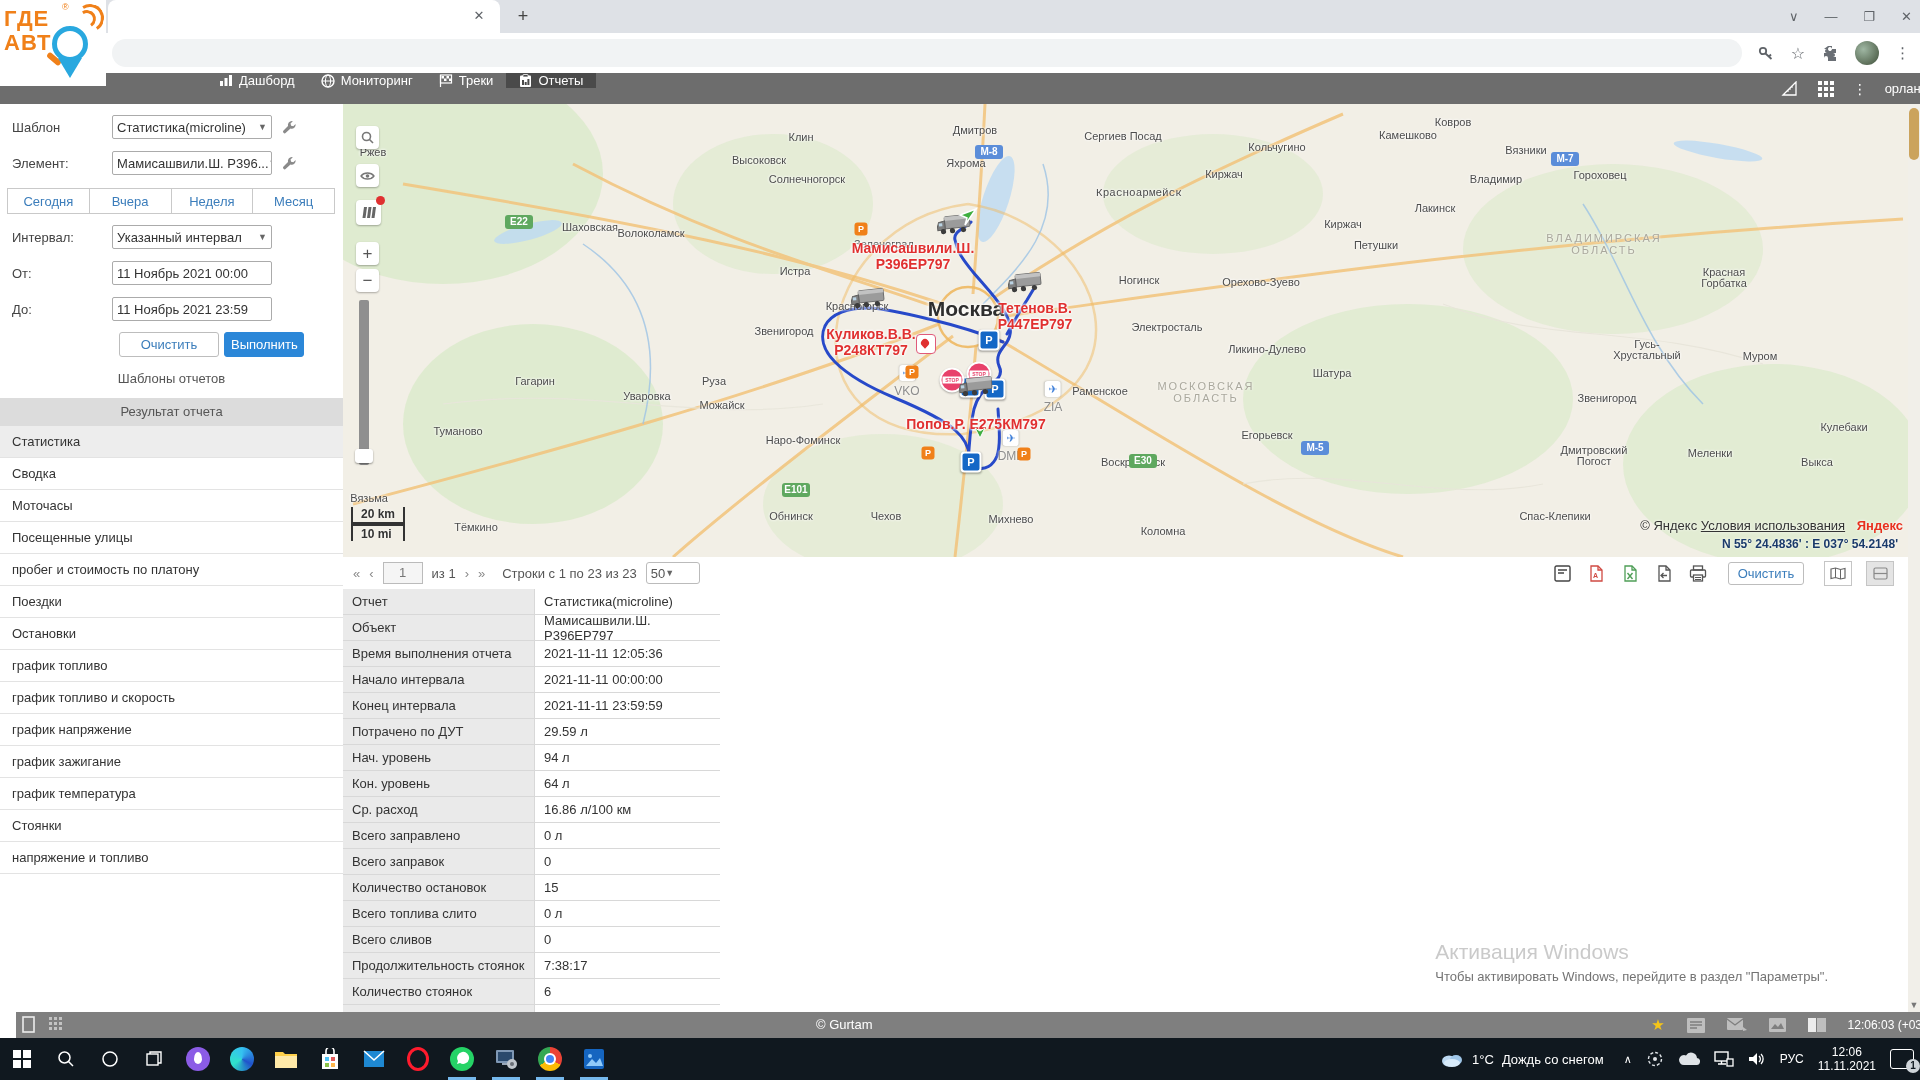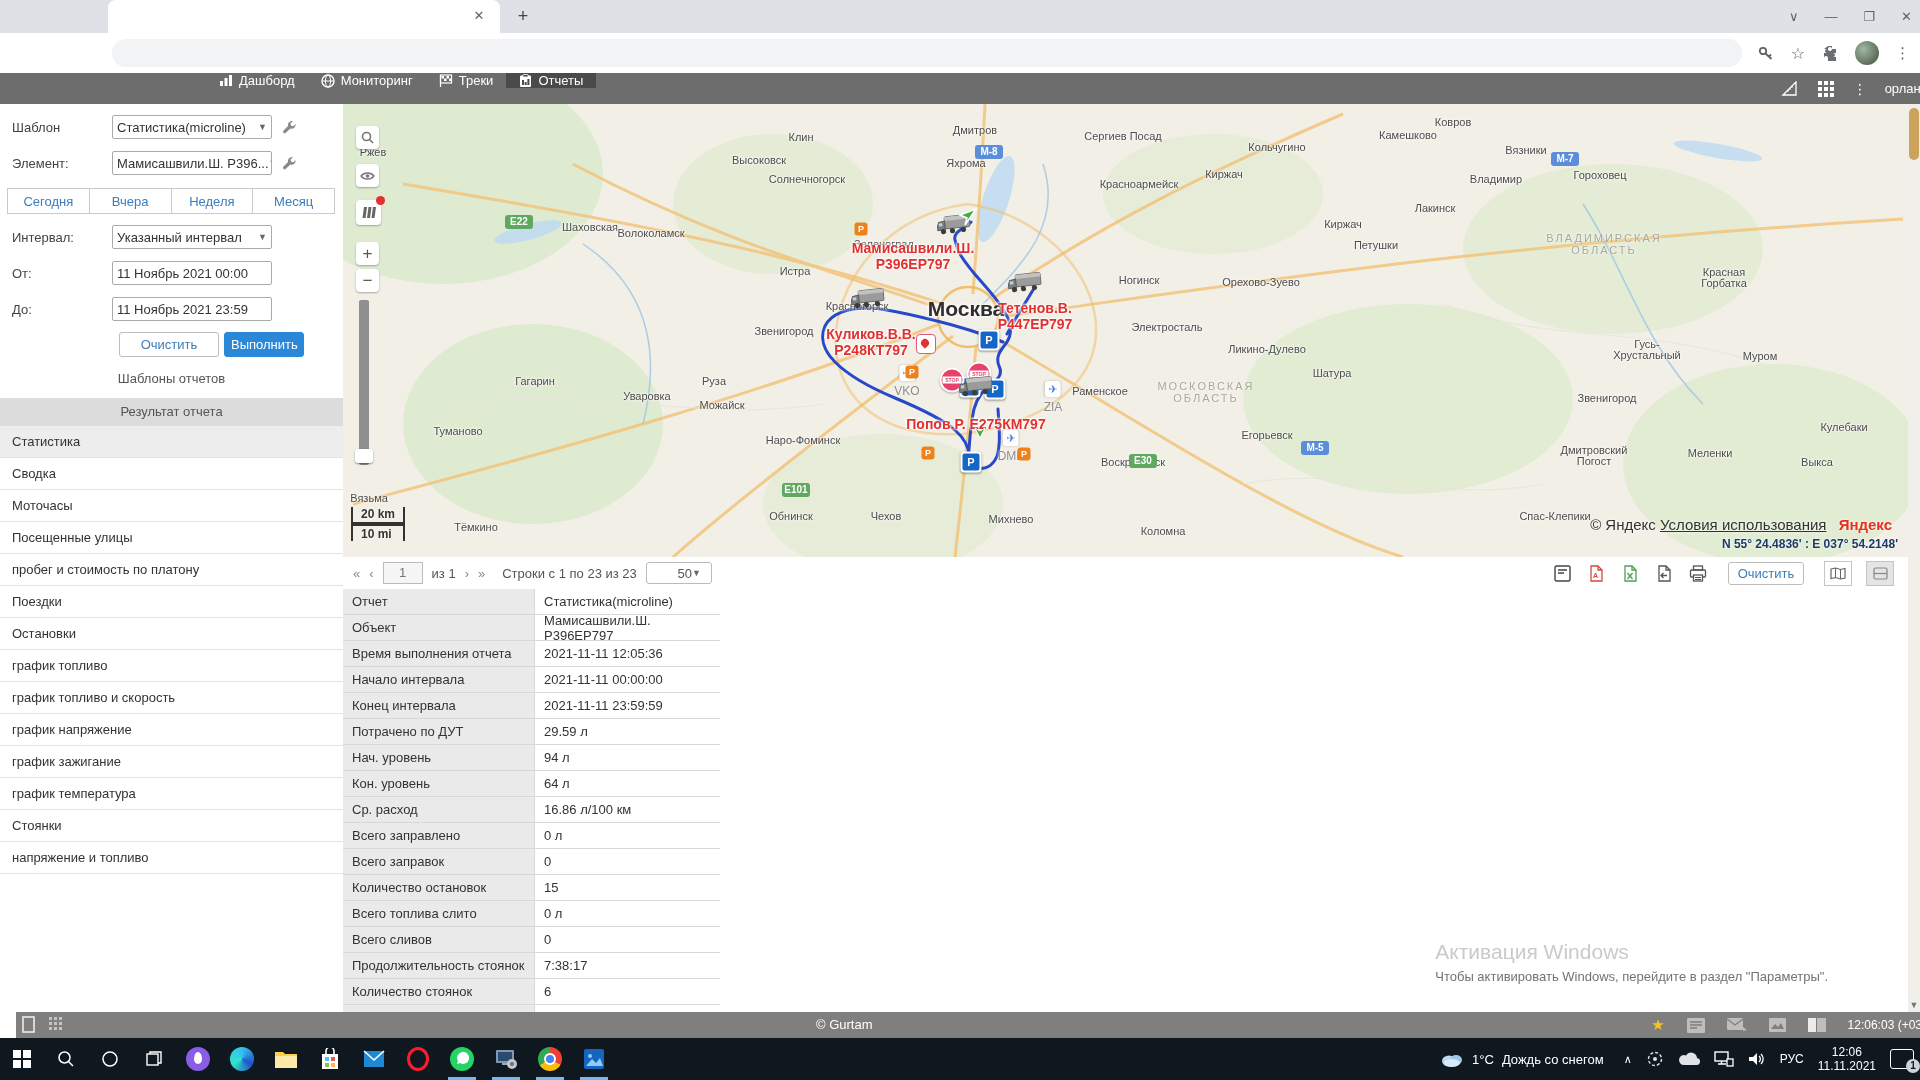--- a/index.html
+++ b/index.html
@@ -75,30 +75,30 @@
   .garrow{position:absolute;transform:translate(-50%,-50%);z-index:6;}
   .fuel-badge{position:absolute;transform:translate(-50%,-50%);width:18px;height:18px;background:#fff;border:1px solid #e05a7a;border-radius:4px;z-index:6;}
   .fuel-badge::after{content:"";position:absolute;left:4px;top:4px;width:8px;height:8px;border-radius:50% 50% 50% 0;background:#e03030;transform:rotate(-45deg);}
   .mapbtn{position:absolute;width:23px;height:23px;background:#fff;border-radius:4px;box-shadow:0 1px 2px rgba(0,0,0,.3);display:flex;align-items:center;justify-content:center;cursor:pointer;color:#555;}
   .reddot{position:absolute;width:9px;height:9px;border-radius:50%;background:#e03030;z-index:7;}
   .zoomslider{position:absolute;left:16px;top:196px;width:10px;height:165px;background:#8f8f8f;border-radius:2px;}
   .zoomhandle{position:absolute;left:-4px;bottom:2px;width:18px;height:14px;background:#fff;border-radius:3px;box-shadow:0 1px 2px rgba(0,0,0,.4);cursor:pointer;}
   .scalebar{position:absolute;left:8px;bottom:16px;font-size:12px;font-weight:bold;color:#333;text-shadow:0 0 3px #fff;}
   .scalebar .km{border-left:2px solid #333;border-right:2px solid #333;border-bottom:2px solid #333;padding:0 8px 1px 8px;}
   .scalebar .mi{border-left:2px solid #333;border-right:2px solid #333;border-top:2px solid #333;padding:1px 8px 0 8px;}
-  .attr{position:absolute;right:16px;bottom:24px;font-size:15px;color:#333;text-shadow:0 0 3px #fff;white-space:nowrap;}
+  .attr{position:absolute;right:5px;bottom:24px;font-size:13px;color:#333;text-shadow:0 0 3px #fff;white-space:nowrap;}
   .attr .terms{text-decoration:underline;cursor:pointer;}
   .attr .brand{color:#e8301e;font-weight:bold;margin-left:8px;}
   .coords{position:absolute;right:10px;bottom:6px;font-size:12px;font-weight:bold;color:#1a3a6b;text-shadow:0 0 3px #fff;}
   
   .toolrow{position:absolute;left:343px;top:557px;width:1565px;height:32px;background:#fff;border-bottom:1px solid #cfcfcf;font-size:13px;color:#555;}
   .pager{position:absolute;left:10px;top:0;height:32px;display:flex;align-items:center;gap:9px;}
   .pgnav{color:#8a8a8a;cursor:pointer;font-size:13px;}
   .pagebox{width:38px;height:20px;border:1px solid #bbb;background:#f5f5f5;text-align:center;line-height:20px;color:#777;}
-  .sizebox{width:44px;height:20px;border:1px solid #bbb;border-radius:3px;display:flex;align-items:center;justify-content:flex-end;padding:0 10px;cursor:pointer;}
+  .sizebox{width:44px;height:20px;border:1px solid #bbb;border-radius:3px;display:flex;align-items:center;justify-content:flex-start;padding:0 4px;cursor:pointer;}
   .sizebox .chev{font-size:9px;color:#666;}
   .tool-icons{position:absolute;right:14px;top:0;height:32px;display:flex;align-items:center;gap:14px;}
   .tbtn{width:20px;height:20px;display:flex;align-items:center;justify-content:center;cursor:pointer;}
   .tclear{width:76px;height:23px;border:1px solid #bdbdbd;border-radius:3px;background:#fff;color:#3b7dbb;font-size:13px;font-family:inherit;cursor:pointer;margin:0 6px;}
   .toggle{width:26px;height:23px;border:1px solid #c5c5c5;display:flex;align-items:center;justify-content:center;cursor:pointer;background:#fff;}
   .toggle.on{background:#e4e4e4;}
   
   .content{position:absolute;left:343px;top:589px;width:1565px;height:423px;background:#fff;overflow:hidden;}
   .rtable{position:absolute;left:0;top:0;width:377px;}
   .trow{display:flex;height:25px;border-bottom:1px solid #d8d8d8;font-size:13px;}
@@ -157,20 +157,30 @@
         </svg>
       <span style="color:#5f6368;font-size:16px;">☆</span>
       <svg width="18" height="18" viewBox="0 0 18 18">
           <path d="M7 2h4v3a2 2 0 1 0 0 0.1V5h4v4h-3a2 2 0 1 1 0 4h3v4H7v-3a2 2 0 1 0-4 0v3H3 3V9h3a2 2 0 1 1 0-4H3" fill="#6a6f75"></path>
         </svg>
       <div class="avatar"></div>
       <span class="dots-v">⋮</span>
     </div>
   </div>
 
+  <div class="logo">
+    <span class="l1">ГДЕ</span>
+    <span class="reg">®</span>
+    <span class="l2">АВТ</span>
+    <span class="ring"></span>
+    <span class="wave w1"></span>
+    <span class="wave w2"></span>
+    <span class="handle"></span>
+    <span class="pin"></span>
+  </div>
 
   <div class="navbar">
     <div class="nav-items">
       <div class="nav-item">
         <svg width="14" height="13" viewBox="0 0 14 13">
             <rect x="1" y="7" width="3" height="5" fill="#fff"></rect>
             <rect x="5.5" y="4" width="3" height="8" fill="#fff"></rect>
             <rect x="10" y="1" width="3" height="11" fill="#fff"></rect>
           </svg>
         <span>Дашборд</span>
@@ -352,21 +362,21 @@
 
     <div class="city" style="left: 30px; top: 48px;">Ржев</div>
         <div class="city" style="left: 247px; top: 123px;">Шаховская</div>
         <div class="city" style="left: 308px; top: 129px;">Волоколамск</div>
         <div class="city" style="left: 458px; top: 33px;">Клин</div>
         <div class="city" style="left: 416px; top: 56px;">Высоковск</div>
         <div class="city" style="left: 464px; top: 75px;">Солнечногорск</div>
         <div class="city" style="left: 632px; top: 26px;">Дмитров</div>
         <div class="city" style="left: 623px; top: 59px;">Яхрома</div>
         <div class="city" style="left: 780px; top: 32px;">Сергиев Посад</div>
-        <div class="city" style="left: 796px; top: 80px;">Красноармейск</div>
+        <div class="city" style="left: 796px; top: 89px; font-family: Liberation Mono, monospace;">Красноармейск</div>
         <div class="city" style="left: 934px; top: 43px;">Кольчугино</div>
         <div class="city" style="left: 881px; top: 70px;">Киржач</div>
         <div class="city" style="left: 1065px; top: 31px;">Камешково</div>
         <div class="city" style="left: 1110px; top: 18px;">Ковров</div>
         <div class="city" style="left: 1153px; top: 75px;">Владимир</div>
         <div class="city" style="left: 1183px; top: 46px;">Вязники</div>
         <div class="city" style="left: 1257px; top: 71px;">Гороховец</div>
         <div class="city" style="left: 1092px; top: 104px;">Лакинск</div>
         <div class="city" style="left: 1033px; top: 141px;">Петушки</div>
         <div class="city" style="left: 796px; top: 176px;">Ногинск</div>

